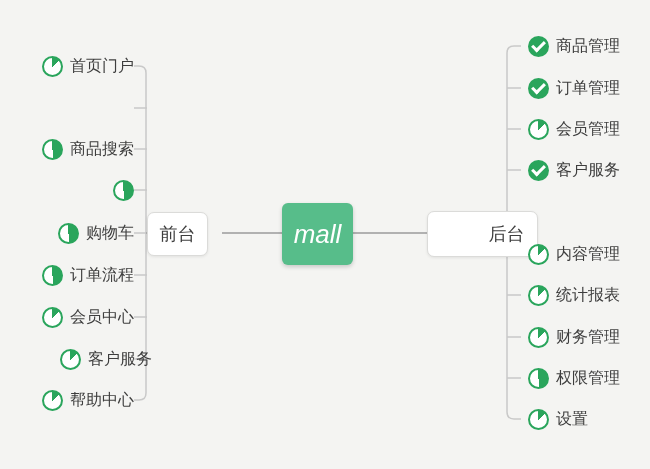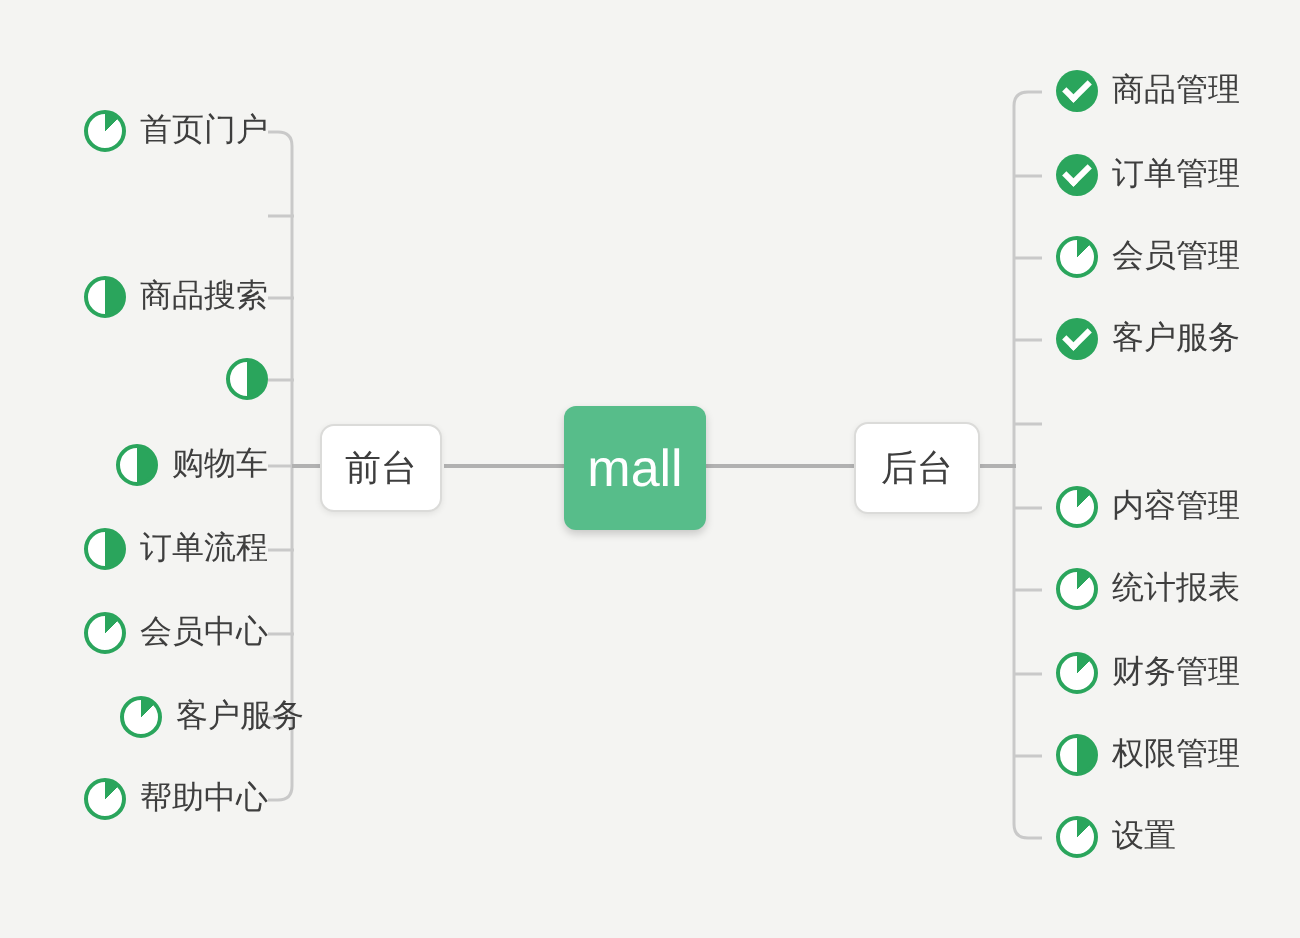--- a/index.html
+++ b/index.html
@@ -11,32 +11,32 @@
   }
   #canvas{position:absolute;inset:0;width:650px;height:469px;}
   svg.connectors{position:absolute;left:0;top:0;z-index:0;}
 
   
   .node{position:absolute;display:flex;align-items:center;justify-content:center;z-index:2;cursor:default;}
   .root-node{
     left:282px;top:203px;width:71px;height:62px;
     background:#57bd8a;border-radius:6px;
     box-shadow:0 2px 4px rgba(0,0,0,.18);
-    color:#fff;font-size:26px;font-weight:400;
+    color:#fff;font-size:26px;font-weight:400;font-style:italic;
   }
   .branch-node{
     background:#ffffff;border:1px solid #dbdbd9;border-radius:7px;
     box-shadow:0 1px 3px rgba(0,0,0,.08);
     font-size:18px;color:#3e3e3e;
   }
-  .branch-left{left:160px;top:212px;width:59px;height:42px;}
-  .branch-right{left:427px;top:211px;width:61px;height:44px;}
+  .branch-left{left:147px;top:212px;width:59px;height:42px;}
+  .branch-right{left:427px;top:211px;width:61px;height:44px;padding-left:48px;}
 
   
-  .row{position:absolute;height:22px;display:flex;align-items:flex-start;gap:7px;z-index:2;}
+  .row{position:absolute;height:22px;display:flex;align-items:flex-end;gap:7px;z-index:2;}
   .row .label{font-size:16px;line-height:22px;white-space:nowrap;color:#3e3e3e;}
 
   
   .task-icon{
     width:21px;height:21px;border-radius:50%;box-sizing:border-box;
     flex:0 0 21px;position:relative;
   }
   .task-icon[data-icon^="pie"]{border:2px solid #2aa55c;background:#fff;}
   .task-icon[data-icon="pie-1-8"]{background:conic-gradient(#2aa55c 0 12.5%,#ffffff 0);}
   .task-icon[data-icon="pie-3-8"]{background:conic-gradient(#2aa55c 0 37.5%,#ffffff 0);}

